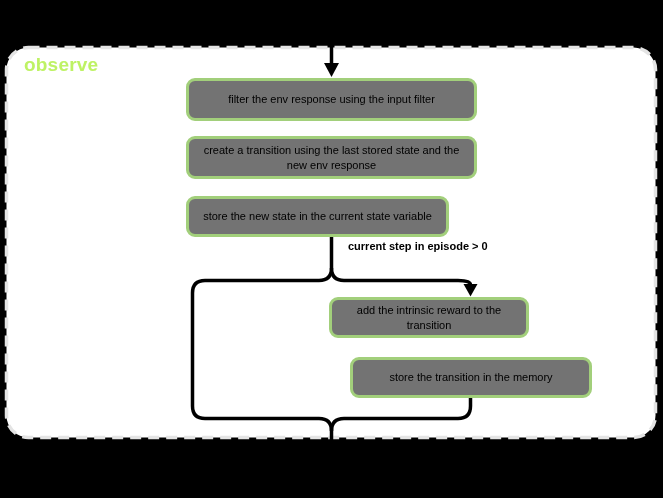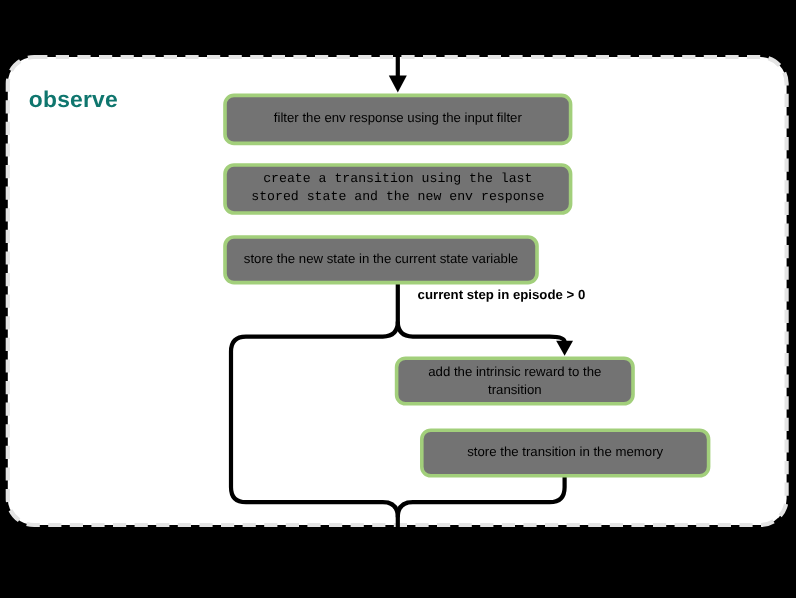--- a/index.html
+++ b/index.html
@@ -18,45 +18,45 @@
     width: 663px; height: 498px;
   }
   svg.flow-layer {
     position: absolute;
     left: 0; top: 0;
     z-index: 1;
   }
   .group-title {
     position: absolute;
     left: 24px;
-    top: 73px;
+    top: 54px;
     font-size: 19px;
     font-weight: bold;
-    color: #0f766e;
+    color: #bef264;
     z-index: 2;
     letter-spacing: 0.2px;
   }
   .node {
     position: absolute;
     box-sizing: border-box;
     background: #737373;
     border: 3px solid #a2cf7b;
     border-radius: 9px;
     display: flex;
     align-items: center;
     justify-content: center;
     text-align: center;
     font-size: 11px;
     line-height: 1.35;
     color: #000000;
     padding: 2px 8px;
     z-index: 2;
   }
   .node-1 { left: 186px; top: 78px;  width: 291px; height: 43px; }
-  .node-2 { left: 186px; top: 136px; width: 291px; height: 43px; font-family: Liberation Mono, monospace; }
+  .node-2 { left: 186px; top: 136px; width: 291px; height: 43px; }
   .node-3 { left: 186px; top: 196px; width: 263px; height: 41px; }
   .node-4 { left: 329px; top: 297px; width: 200px; height: 41px; }
   .node-5 { left: 350px; top: 357px; width: 242px; height: 41px; align-items: center; }
   .condition-label {
     position: absolute;
     left: 348px;
     top: 240px;
     font-size: 11px;
     font-weight: bold;
     color: #000000;

